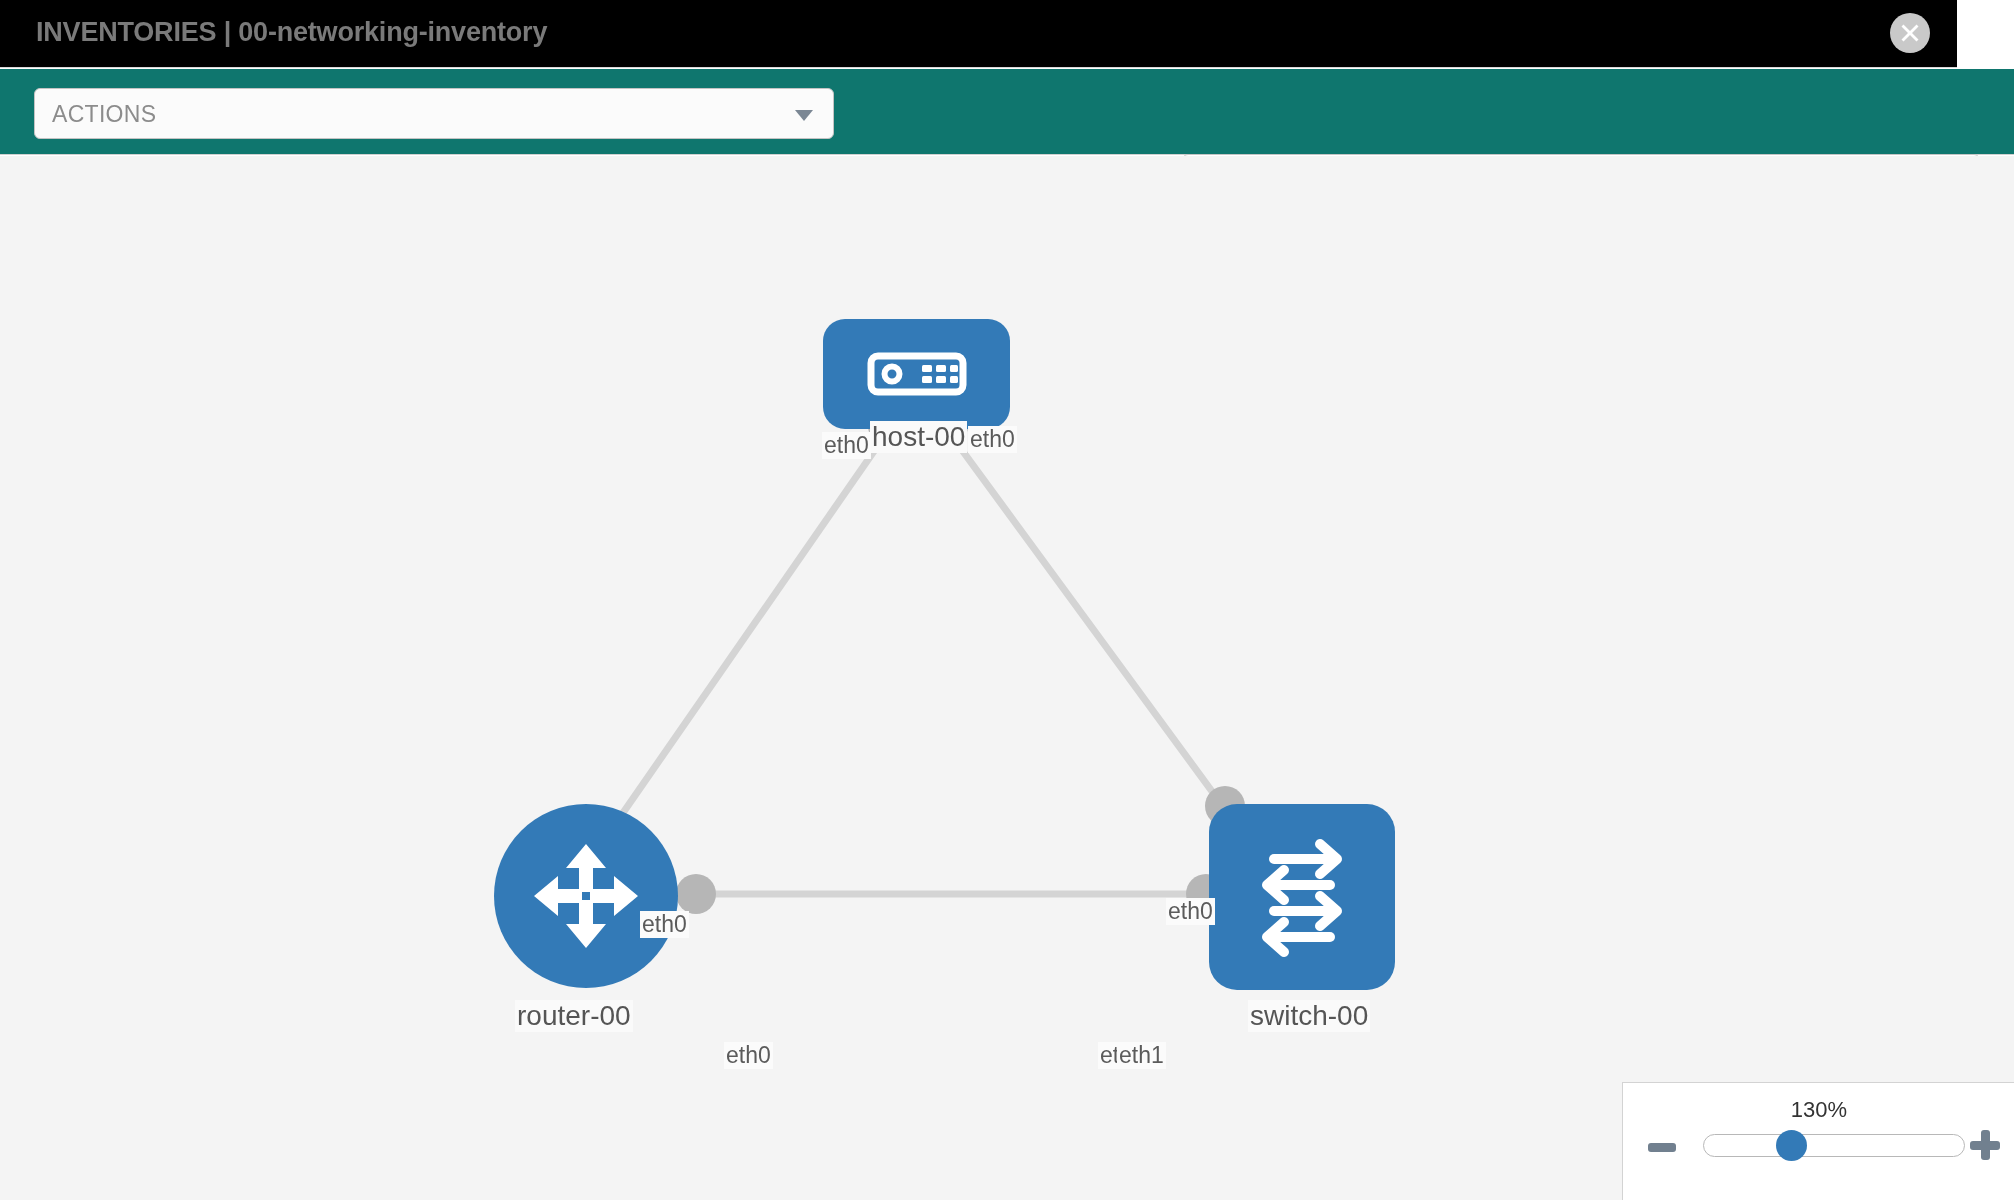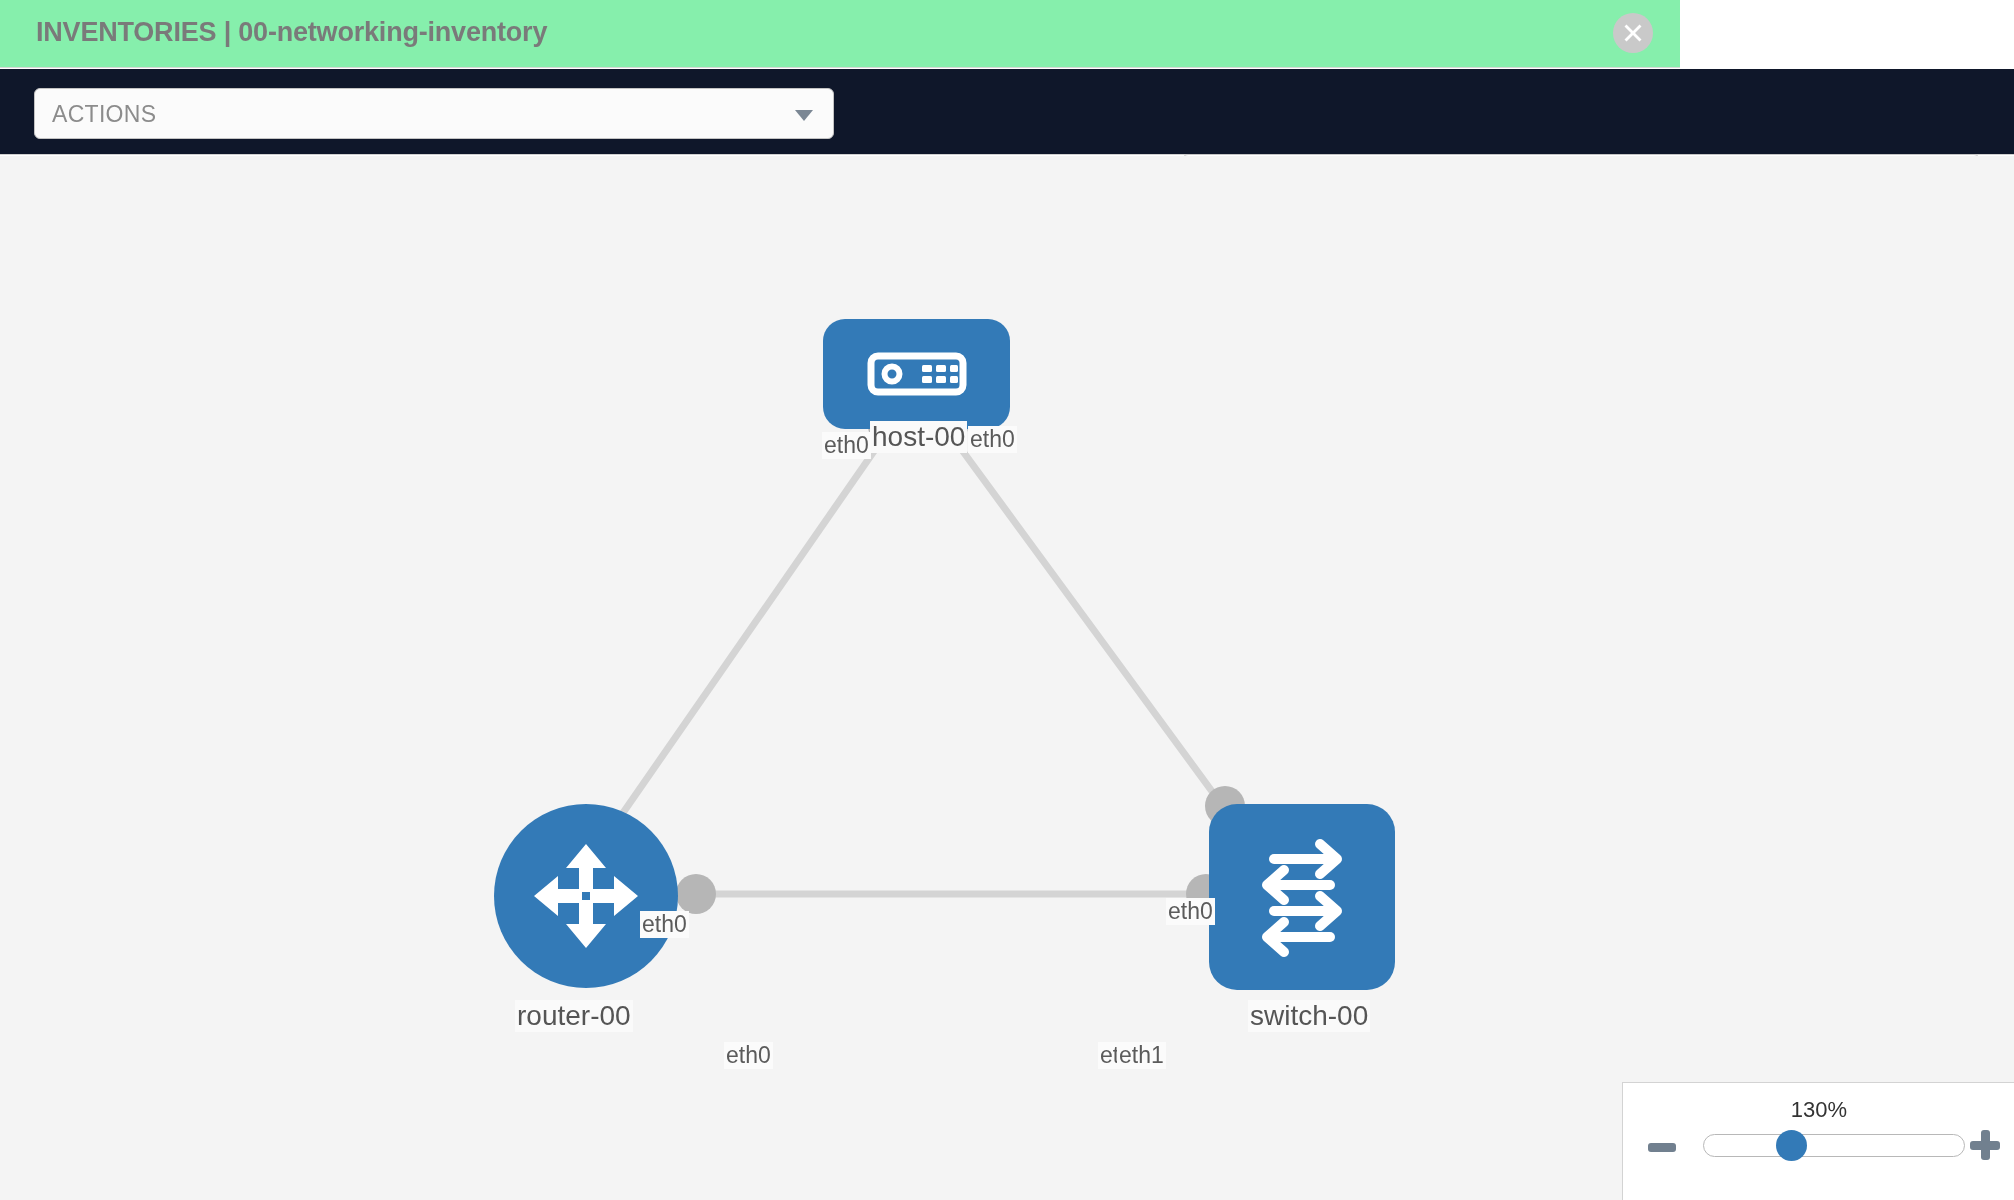--- a/index.html
+++ b/index.html
@@ -6,40 +6,40 @@
   html, body {
     width: 2014px; height: 1200px;
     font-family: "Liberation Sans", sans-serif;
     background: #ffffff;
     overflow: hidden;
   }
   #app { position: relative; width: 2014px; height: 1200px; }
 
   
   .header {
-    position: absolute; left: 0; top: 0; width: 1680px; height: 68px;
-    background: #86efac;
+    position: absolute; left: 0; top: 0; width: 1957px; height: 68px;
+    background: #000000;
     border-bottom: 1px solid #d7d7d7;
   }
   .header-title {
     position: absolute; left: 36px; top: 17px;
     font-size: 27px; font-weight: bold; color: #7a7a7a;
     letter-spacing: -0.2px; white-space: nowrap;
   }
   .close-btn {
     position: absolute; right: 27px; top: 13px;
     width: 40px; height: 40px; border-radius: 50%;
     background: #c9c9c9; cursor: pointer;
   }
   .close-btn svg { display: block; }
 
   
   .toolbar {
     position: absolute; left: 0; top: 69px; width: 2014px; height: 86px;
-    background: #0f172a;
+    background: #0f766e;
     border-bottom: 1px solid #cfcfcf;
   }
   .actions-select {
     position: absolute; left: 34px; top: 19px;
     width: 800px; height: 51px;
     background: #fbfbfb;
     border: 1px solid #c3c3c3;
     border-radius: 6px;
   }
   .actions-label {

